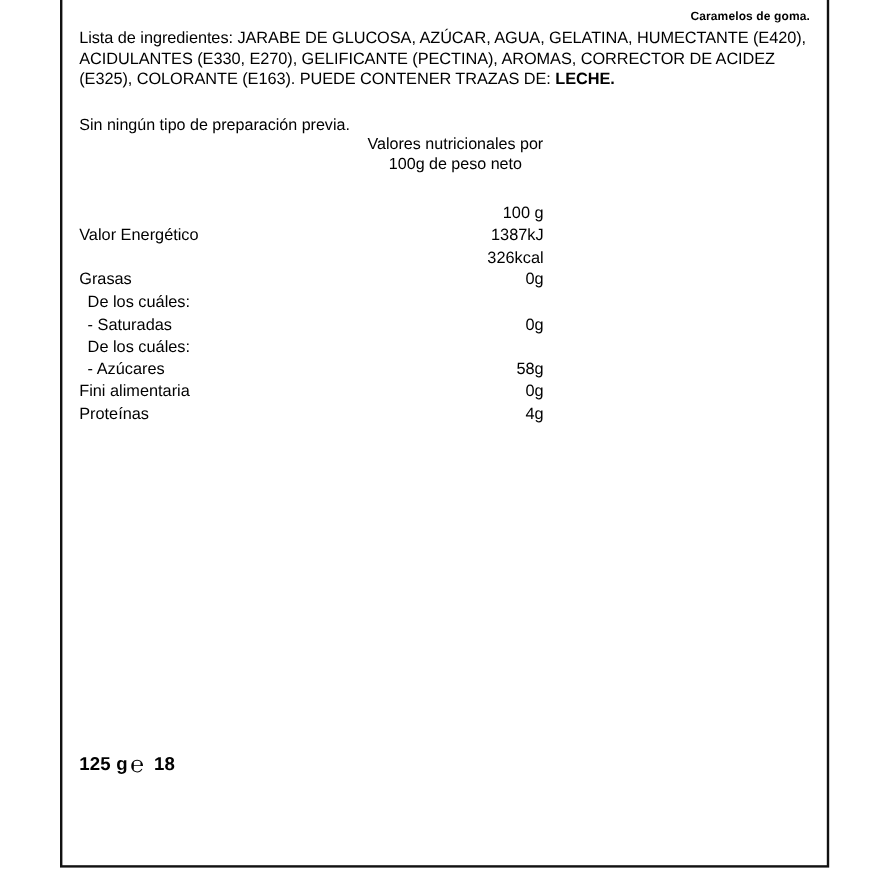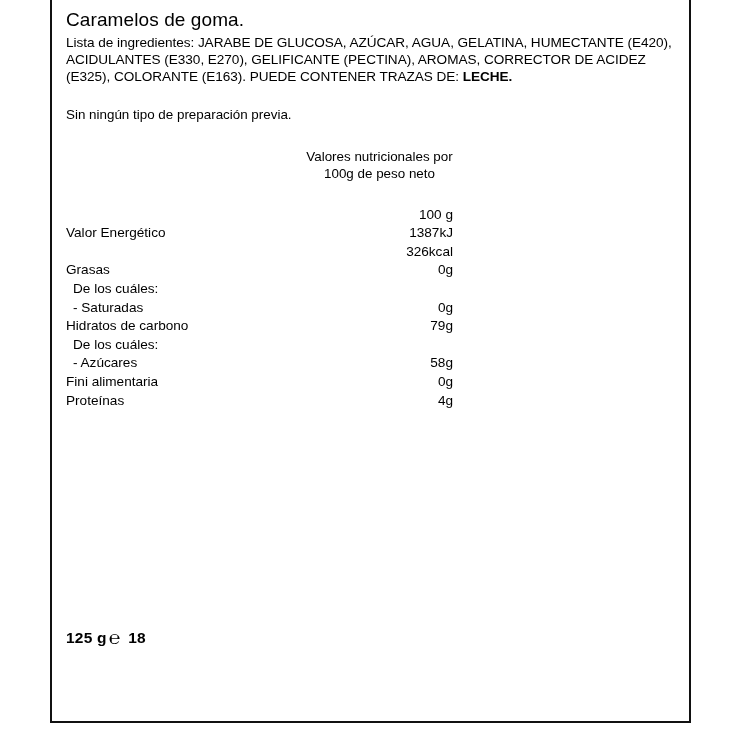--- a/index.html
+++ b/index.html
@@ -13,40 +13,40 @@
   #label-frame {
     position:absolute;
     left:50px; top:-2px;
     width:641px; height:725px;
     border:2px solid #111111;
     background:#ffffff;
   }
   .pad { padding:0 14px; }
 
   #product-title {
-    font-size:19px;
-    font-weight:normal;
+    font-size:10px;
+    font-weight:bold;
     letter-spacing:0.1px;
     margin-top:9px;
+    text-align:right;
   }
   #ingredients-block {
     margin-top:3px;
     font-size:13.6px;
     line-height:17.2px;
     letter-spacing:-0.05px;
   }
   #ingredients-block b { font-weight:bold; }
 
   #preparation-note {
     margin-top:21px;
     font-size:13.4px;
   }
 
   #nutrition-heading {
-    margin-top:26px;
     text-align:center;
     font-size:13.4px;
     line-height:17.5px;
     padding-left:18px;
   }
 
   #nutrition-table {
     margin-top:23px;
     position:relative;
     font-size:13.6px;
@@ -121,21 +121,20 @@
     <div id="nutrition-table">
       <div class="nrow">
         <span class="nvalue">100 g</span>
       </div>
       <div id="nutrition-rows">
           <div class="nrow"><span class="nlabel">Valor  Energético</span><span class="nvalue">1387kJ</span></div>
           <div class="nrow"><span class="nlabel"></span><span class="nvalue">326kcal</span></div>
           <div class="nrow"><span class="nlabel">Grasas</span><span class="nvalue">0g</span></div>
           <div class="nrow"><span class="nlabel indent1">De los cuáles:</span><span class="nvalue"></span></div>
           <div class="nrow"><span class="nlabel indent1">- Saturadas</span><span class="nvalue">0g</span></div>
-          <div class="nrow"><span class="nlabel">Hidratos de carbono</span><span class="nvalue">79g</span></div>
           <div class="nrow"><span class="nlabel indent1">De los cuáles:</span><span class="nvalue"></span></div>
           <div class="nrow"><span class="nlabel indent1">- Azúcares</span><span class="nvalue">58g</span></div>
           <div class="nrow"><span class="nlabel">Fini  alimentaria</span><span class="nvalue">0g</span></div>
           <div class="nrow"><span class="nlabel">Proteínas</span><span class="nvalue">4g</span></div>
         </div>
     </div>
 
   </div>
 
 

